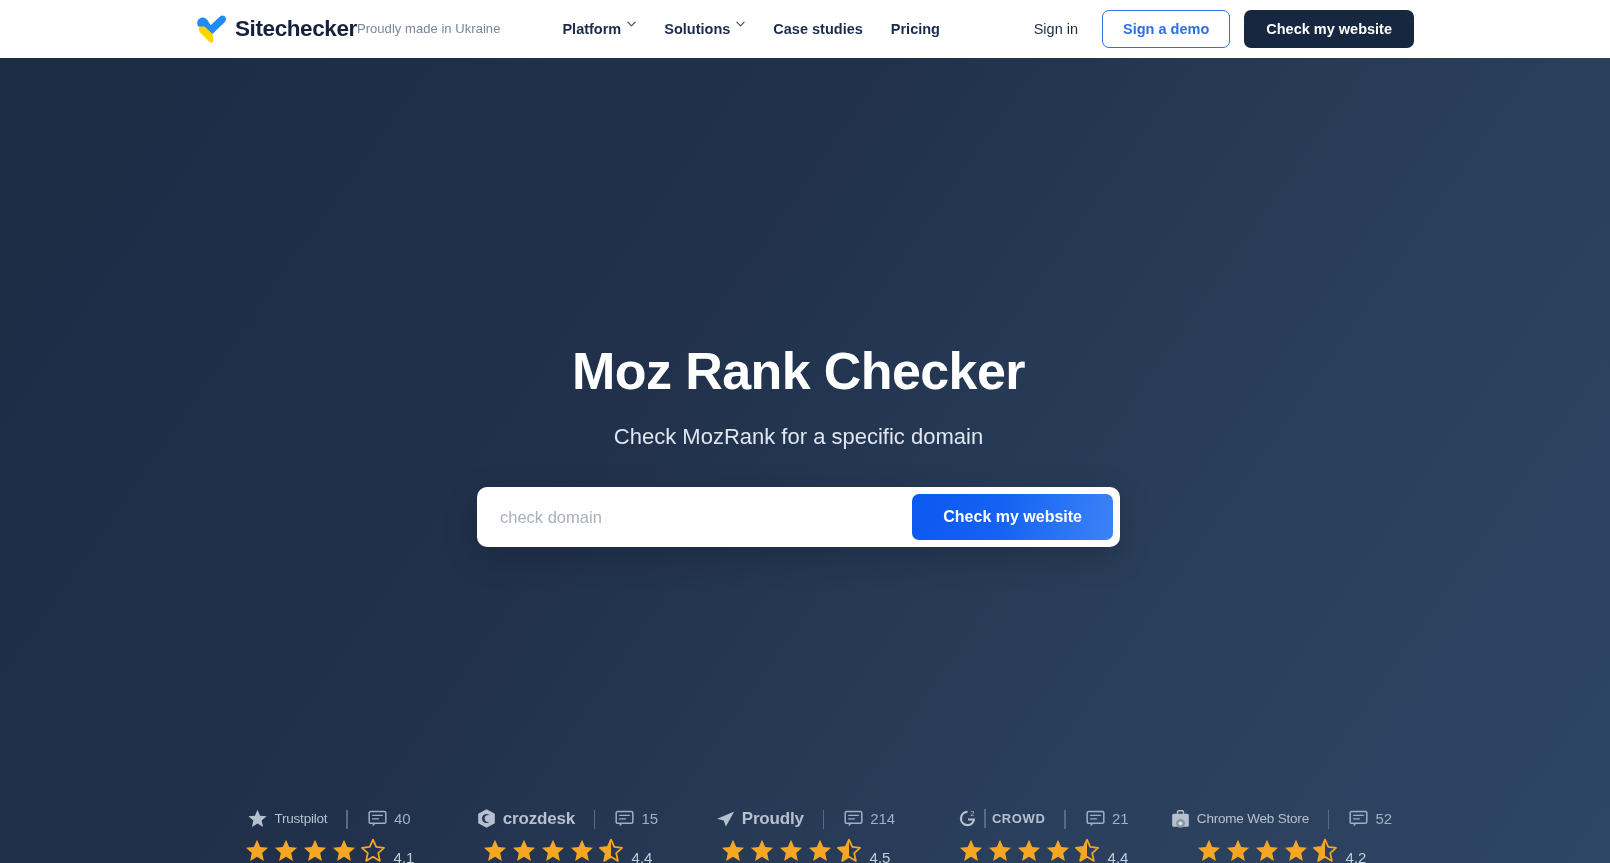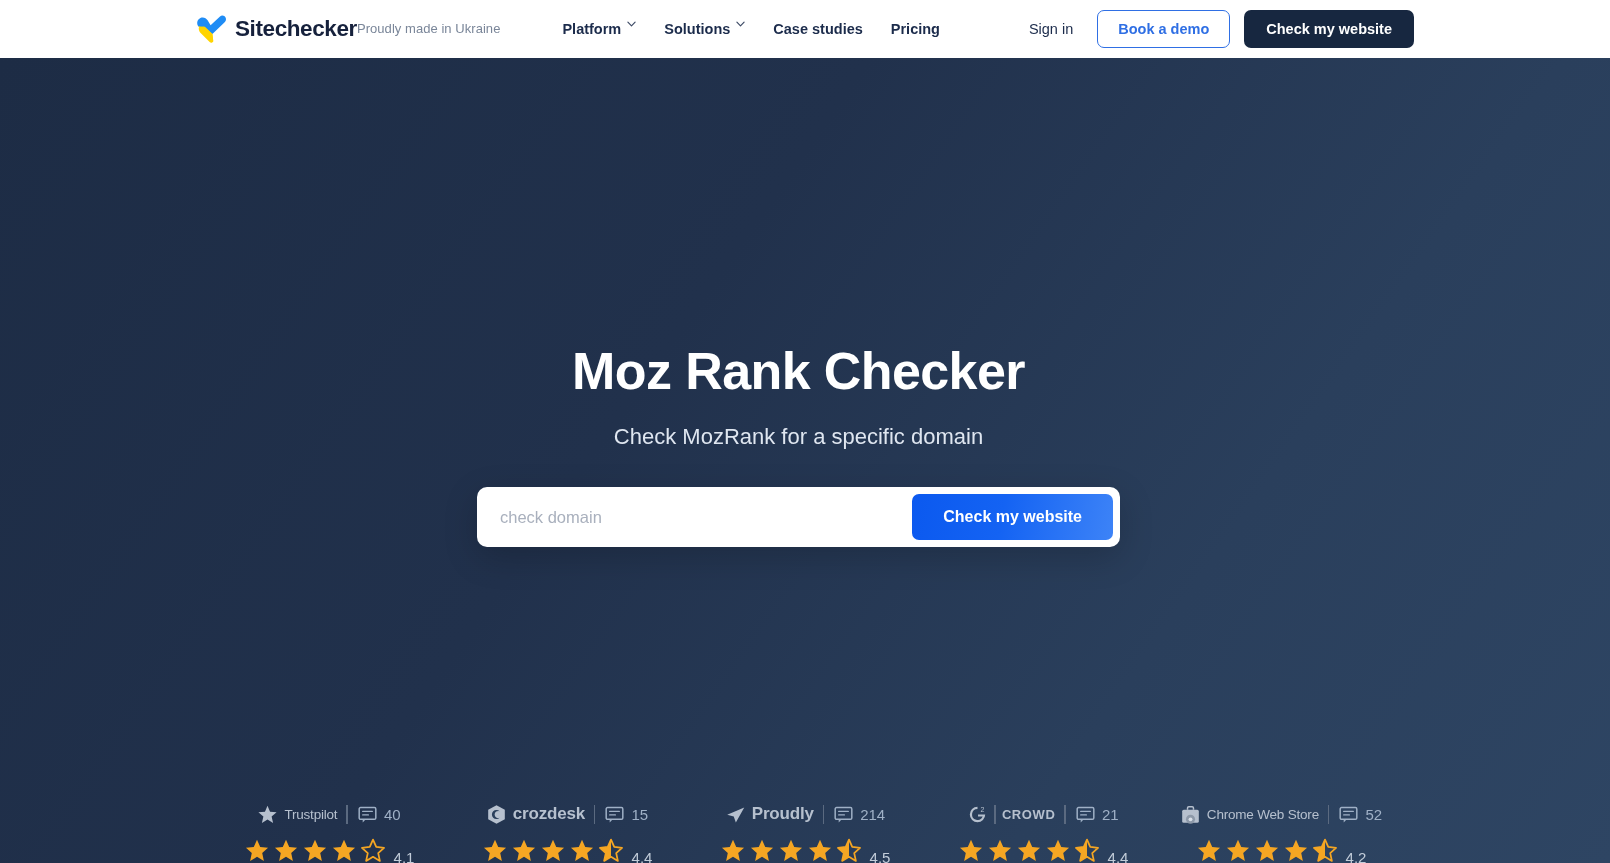--- a/index.html
+++ b/index.html
@@ -166,23 +166,23 @@
     left: 0; right: 0;
     bottom: 0;
     display: flex;
     justify-content: center;
     gap: 42px;
     padding: 0 190px;
   }
   .badge { width: 196px; text-align: center; }
   .badge-top {
     display: flex;
-    align-items: center;
+    align-items: flex-end;
     justify-content: center;
-    gap: 9px;
+    gap: 19px;
     height: 30px;
   }
   .brand {
     display: flex;
     align-items: center;
     gap: 6px;
     color: #aeb9c9;
   }
   .brand-name {
     font-size: 17px;
@@ -249,21 +249,21 @@
       <svg class="chev" viewBox="0 0 10 6">
         <path d="M1 1 L5 5 L9 1" stroke="#1b2b4b" stroke-width="1.3" fill="none" stroke-linecap="round" stroke-linejoin="round"></path>
       </svg>
     </span>
     <span class="nav-item">Case studies</span>
     <span class="nav-item">Pricing</span>
   </nav>
 
   <div class="header-right">
     <span class="signin">Sign in</span>
-    <button class="btn-demo">Book a demo</button>
+    <button class="btn-demo">Sign a demo</button>
     <button class="btn-dark">Check my website</button>
   </div>
 </div>
 
 <div class="hero">
 
   <div class="hero-inner">
     <h1 class="hero-title">Moz Rank Checker</h1>
     <p class="hero-sub">Check MozRank for a specific domain</p>
 

